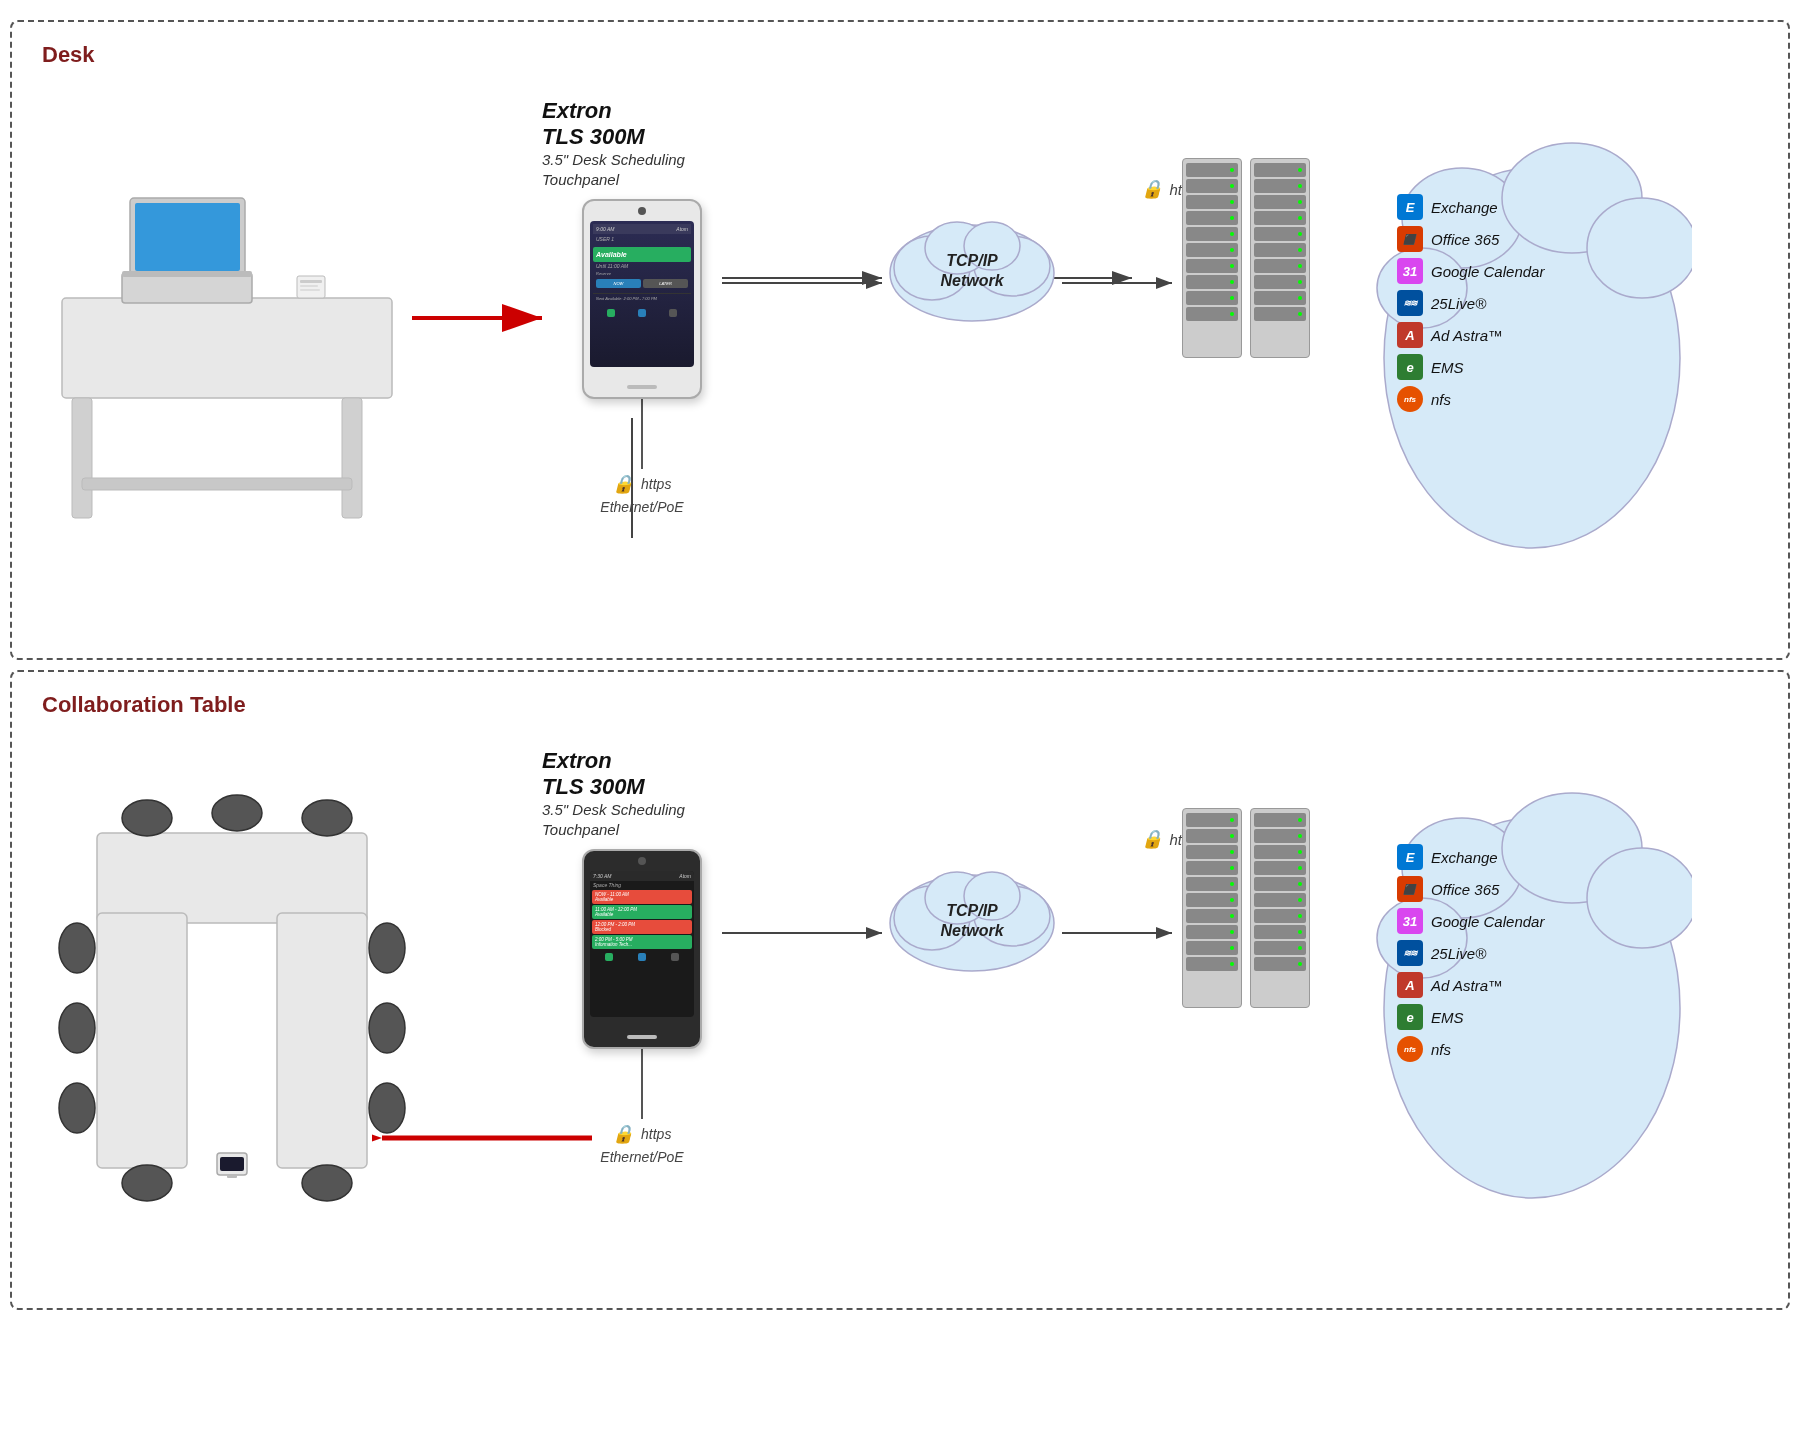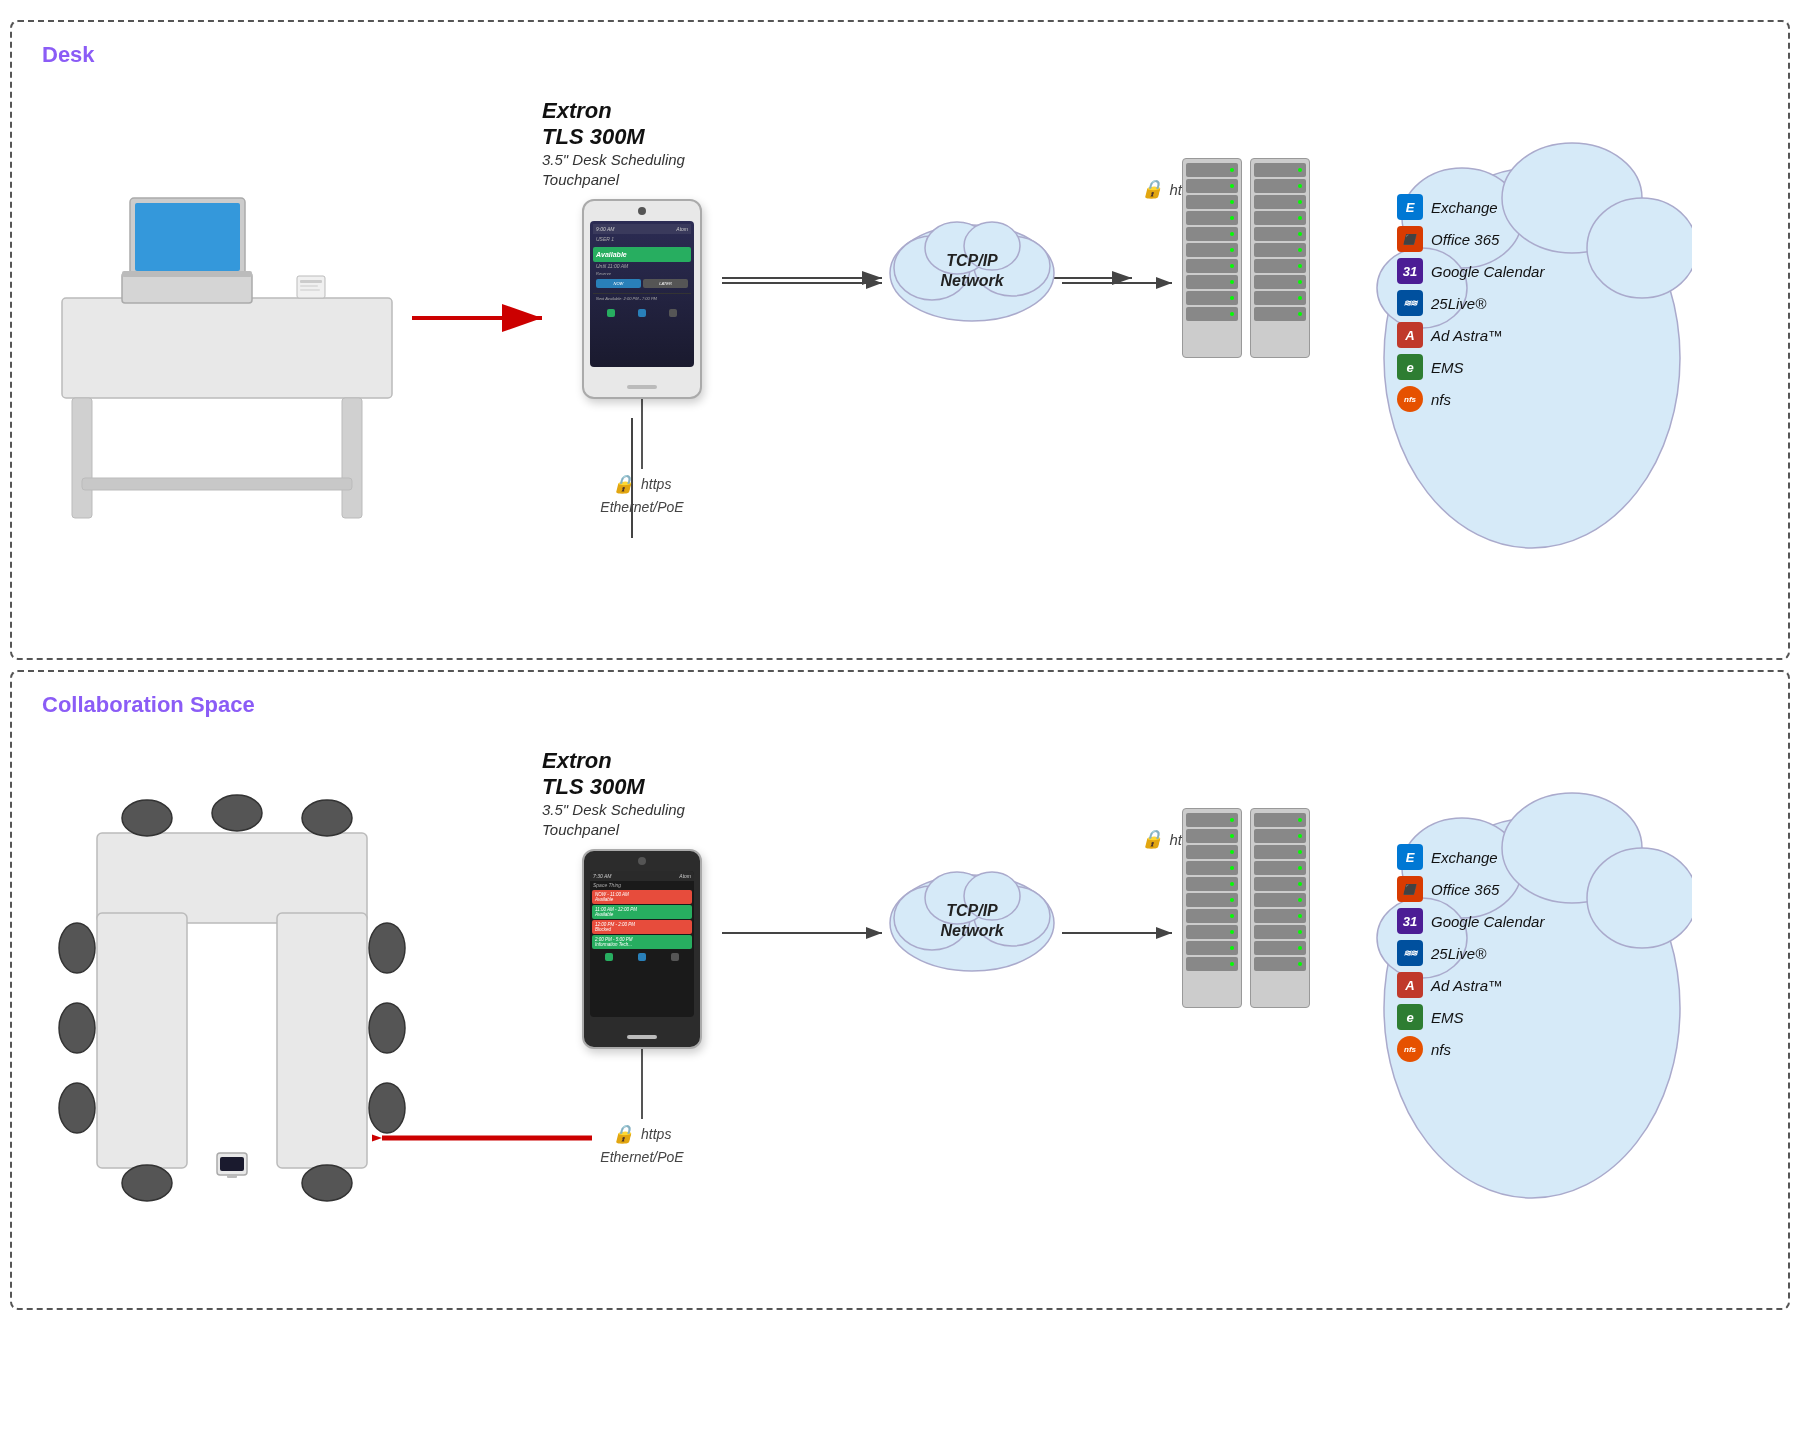--- a/index.html
+++ b/index.html
@@ -20,21 +20,21 @@
     .section-box {
       border: 2px dashed #555;
       border-radius: 8px;
       padding: 20px 30px;
       position: relative;
       background: #fff;
     }
     .section-label {
       font-size: 22px;
       font-weight: bold;
-      color: #8b5cf6;
+      color: #7f1d1d;
       margin-bottom: 10px;
     }
     
     .desk-area {
       width: 380px;
       height: 100%;
       position: relative;
       flex-shrink: 0;
     }
     .device-label {
@@ -197,21 +197,21 @@
       display: flex;
       align-items: center;
       justify-content: center;
       font-size: 13px;
       font-weight: bold;
       color: #fff;
       flex-shrink: 0;
     }
     .icon-exchange { background: #0078d4; }
     .icon-o365 { background: #d83b01; }
-    .icon-google { background: #4c1d95; }
+    .icon-google { background: #d946ef; }
     .icon-25live { background: #00509e; }
     .icon-adastra { background: #333; }
     .icon-ems { background: #2e7d32; }
     .icon-nfs { background: #e65100; border-radius: 50%; }
 
     
     .diagram-svg {
       position: absolute;
       top: 0;
       left: 0;
@@ -428,21 +428,21 @@
             <div class="service-icon icon-nfs" style="background:#e65100;border-radius:50%;font-size:8px;">nfs</div>
             <span>nfs</span>
           </div>
         </div>
       </div>
 
     </div>
   </div>
 
   <div class="section-box">
-    <div class="section-label">Collaboration Space</div>
+    <div class="section-label">Collaboration Table</div>
     <div class="section-inner">
 
       <div style="position:absolute;left:0;top:30px;width:380px;height:510px;">
         <svg width="380" height="510">
 
           <path d="M60,80 L320,80 L320,400 L240,400 L240,160 L140,160 L140,400 L60,400 Z" fill="#e0e0e0" stroke="#bbb" stroke-width="2"></path>
 
           <rect x="55" y="75" width="270" height="90" rx="5" fill="#e8e8e8" stroke="#bbb" stroke-width="1.5"></rect>
 
           <rect x="55" y="155" width="90" height="255" rx="5" fill="#e8e8e8" stroke="#bbb" stroke-width="1.5"></rect>

